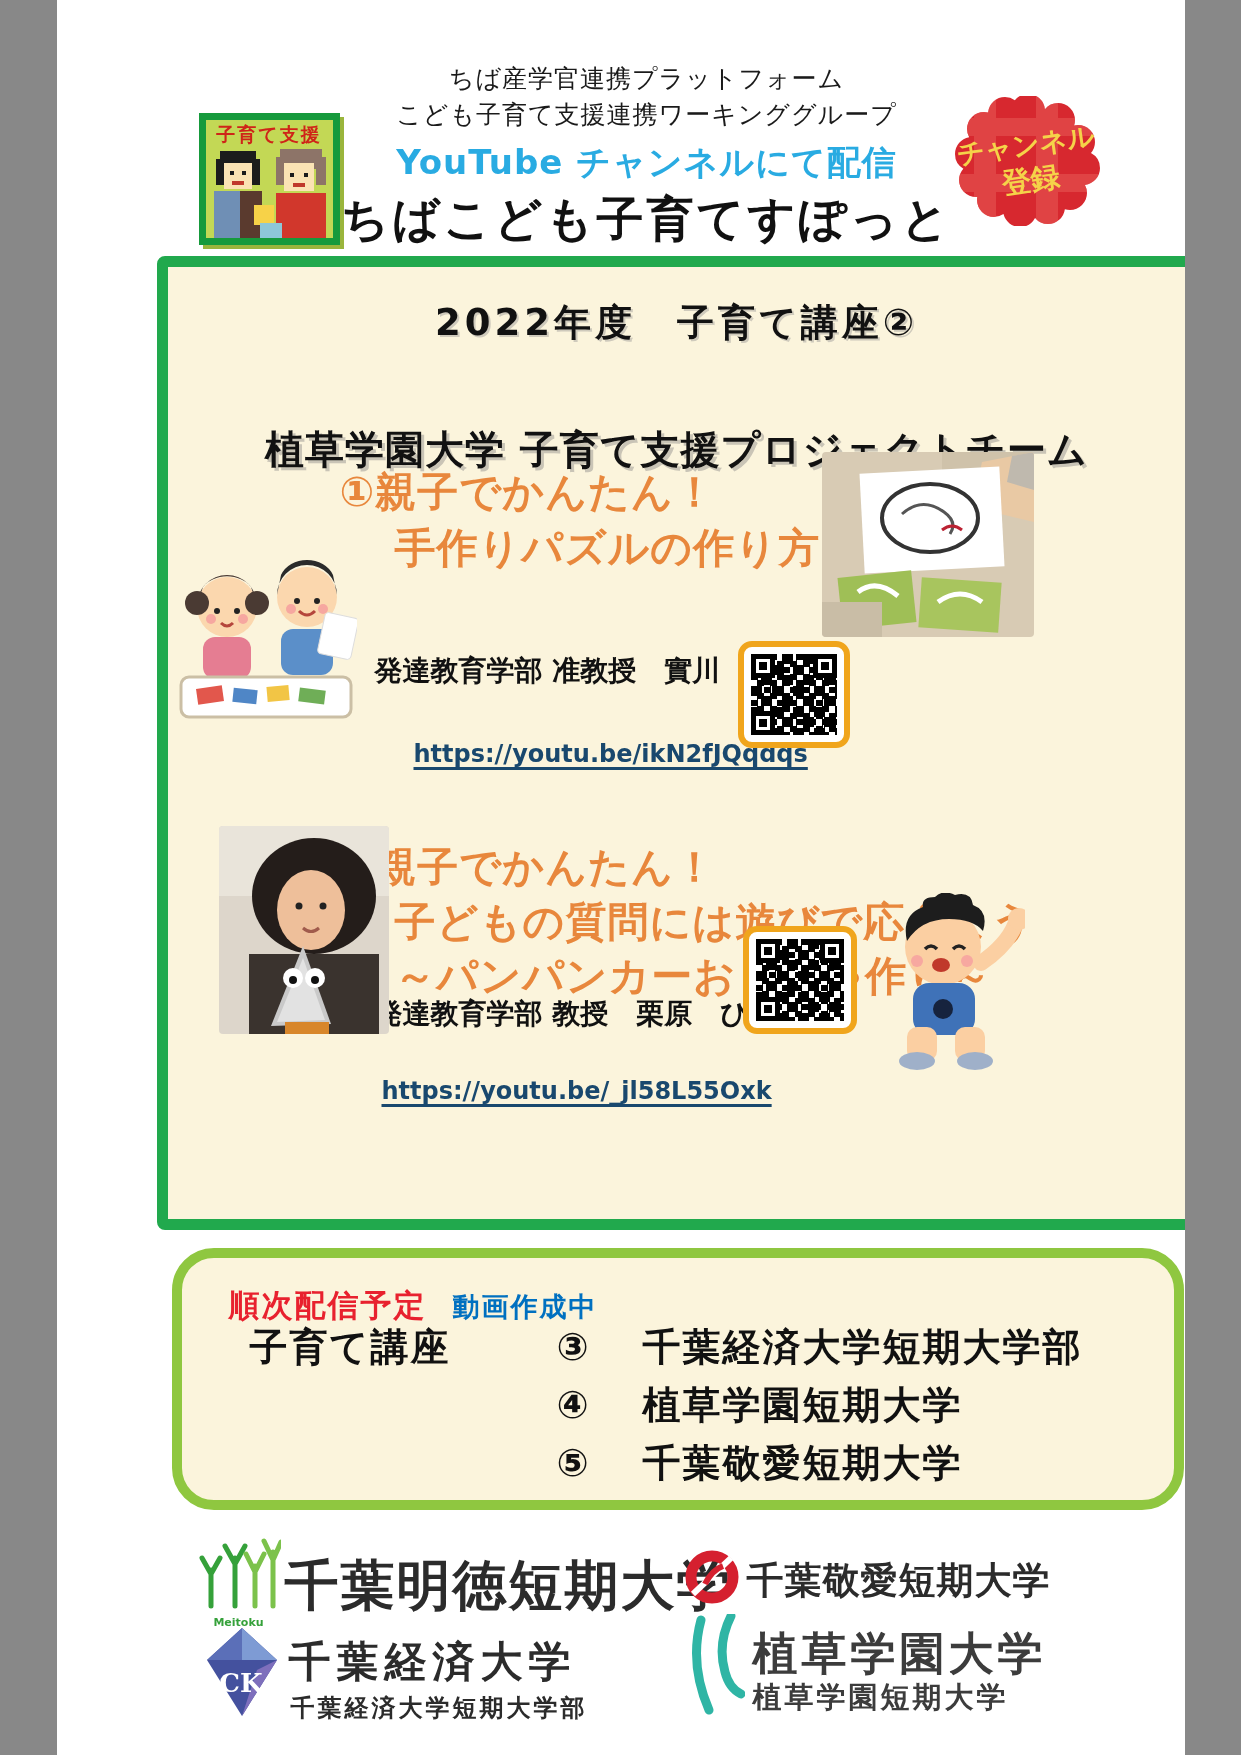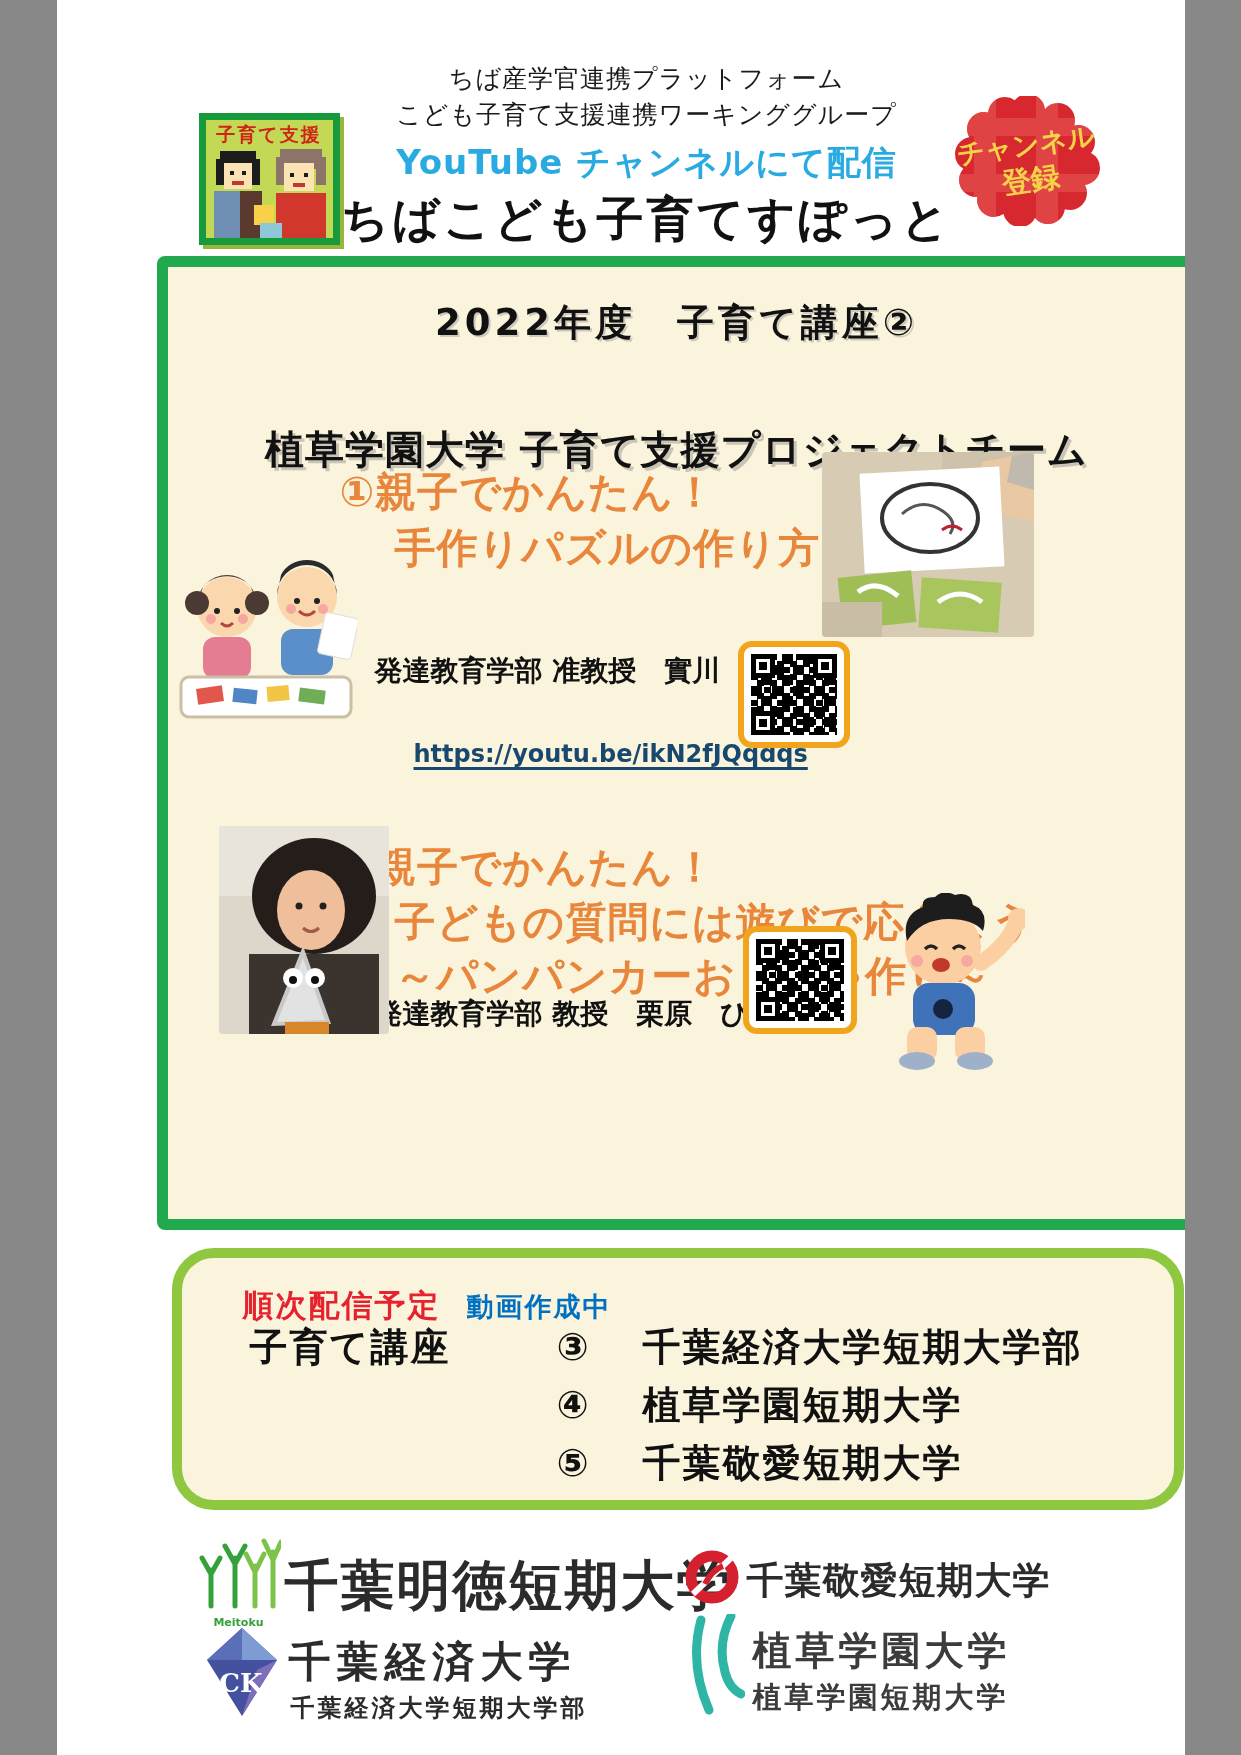--- a/index.html
+++ b/index.html
@@ -82,21 +82,21 @@
   .up-label-red  { color:#E8212E; font-size:31px; font-weight:800; letter-spacing:2px; }
   .up-label-blue { color:#0070C0; font-size:27px; font-weight:800; margin-left:26px; letter-spacing:2px; }
   .up-row { left:68px; font-size:38px; font-weight:800; color:#111; white-space:nowrap; letter-spacing:2px; }
   .up-prefix { display:inline-block; width:307px; }
   .up-num { display:inline-block; width:62px; margin-right:24px; }
 
   
   .logo-name  { font-weight:800; color:#2b2b2b; white-space:nowrap; }
   .logo-sub   { font-weight:700; color:#2b2b2b; white-space:nowrap; }
   .meitoku-sub { color:#35a13a; font-size:11px; font-weight:700; }
-  .uekusa-name { font-weight:600; color:#3c3c3c; font-size:39px; white-space:nowrap; }
+  .uekusa-name { font-weight:600; color:#3c3c3c; font-size:45px; white-space:nowrap; }
   .uekusa-sub  { font-weight:600; color:#3c3c3c; font-size:29px; white-space:nowrap; }
 </style>
 </head>
 <body>
 
 <div class="page">
 
   <div class="abs hdr-line hdr-small" style="top:62px;">ちば産学官連携プラットフォーム</div>
   <div class="abs hdr-line hdr-small" style="top:98px;">こども子育て支援連携ワーキンググループ</div>
   <div class="abs hdr-line hdr-blue" style="top:140px;">YouTube チャンネルにて配信</div>
@@ -233,20 +233,21 @@
         <div class="qr-finder qr-f-tl"></div>
         <div class="qr-finder qr-f-tr"></div>
         <div class="qr-finder qr-f-bl"></div>
       </div>
     </div>
 
     <div class="abs orange" style="left:172px; top:573px;">②親子でかんたん！</div>
     <div class="abs orange" style="left:227px; top:628px;">子どもの質問には遊びで応えよう</div>
     <div class="abs orange" style="left:227px; top:682px;">～パンパンカーおもちゃ作り～</div>
     <div class="abs lect" style="left:207px; top:728px;">発達教育学部 教授　栗原　ひとみ</div>
+    <a class="abs url-link" style="left:214px; top:810px;" href="#">https://youtu.be/_jl58L55Oxk</a>
 
     <div class="abs photo" style="left:51px; top:559px; width:170px; height:208px;">
       <svg width="170" height="208">
         <rect width="170" height="208" fill="#ddd6cb"></rect>
         <rect x="0" y="0" width="170" height="70" fill="#e9e4da"></rect>
 
         <ellipse cx="95" cy="70" rx="62" ry="58" fill="#241d1a"></ellipse>
         <ellipse cx="92" cy="84" rx="34" ry="40" fill="#eebf9a"></ellipse>
         <circle cx="80" cy="80" r="3.5" fill="#222"></circle>
           <circle cx="104" cy="80" r="3.5" fill="#222"></circle>
@@ -292,21 +293,21 @@
         <rect x="34" y="134" width="30" height="34" rx="10" fill="#fbcfa2"></rect>
         <rect x="82" y="134" width="30" height="34" rx="10" fill="#fbcfa2"></rect>
         <ellipse cx="44" cy="168" rx="18" ry="9" fill="#9fb0c9"></ellipse>
         <ellipse cx="102" cy="168" rx="18" ry="9" fill="#9fb0c9"></ellipse>
       </svg>
     </div>
 
   </div>
 
   <div class="abs upbox">
-    <div class="abs" style="left:47px; top:27px; white-space:nowrap;margin-left:14px;">
+    <div class="abs" style="left:47px; top:27px; white-space:nowrap;">
       <span class="up-label-red">順次配信予定</span><span class="up-label-blue">動画作成中</span>
     </div>
     <div class="abs up-row" style="top:64px;">
       <span class="up-prefix">子育て講座</span><span class="up-num">③</span><span>千葉経済大学短期大学部</span>
     </div>
     <div class="abs up-row" style="top:122px;">
       <span class="up-prefix"></span><span class="up-num">④</span><span>植草学園短期大学</span>
     </div>
     <div class="abs up-row" style="top:180px;">
       <span class="up-prefix"></span><span class="up-num">⑤</span><span>千葉敬愛短期大学</span>

